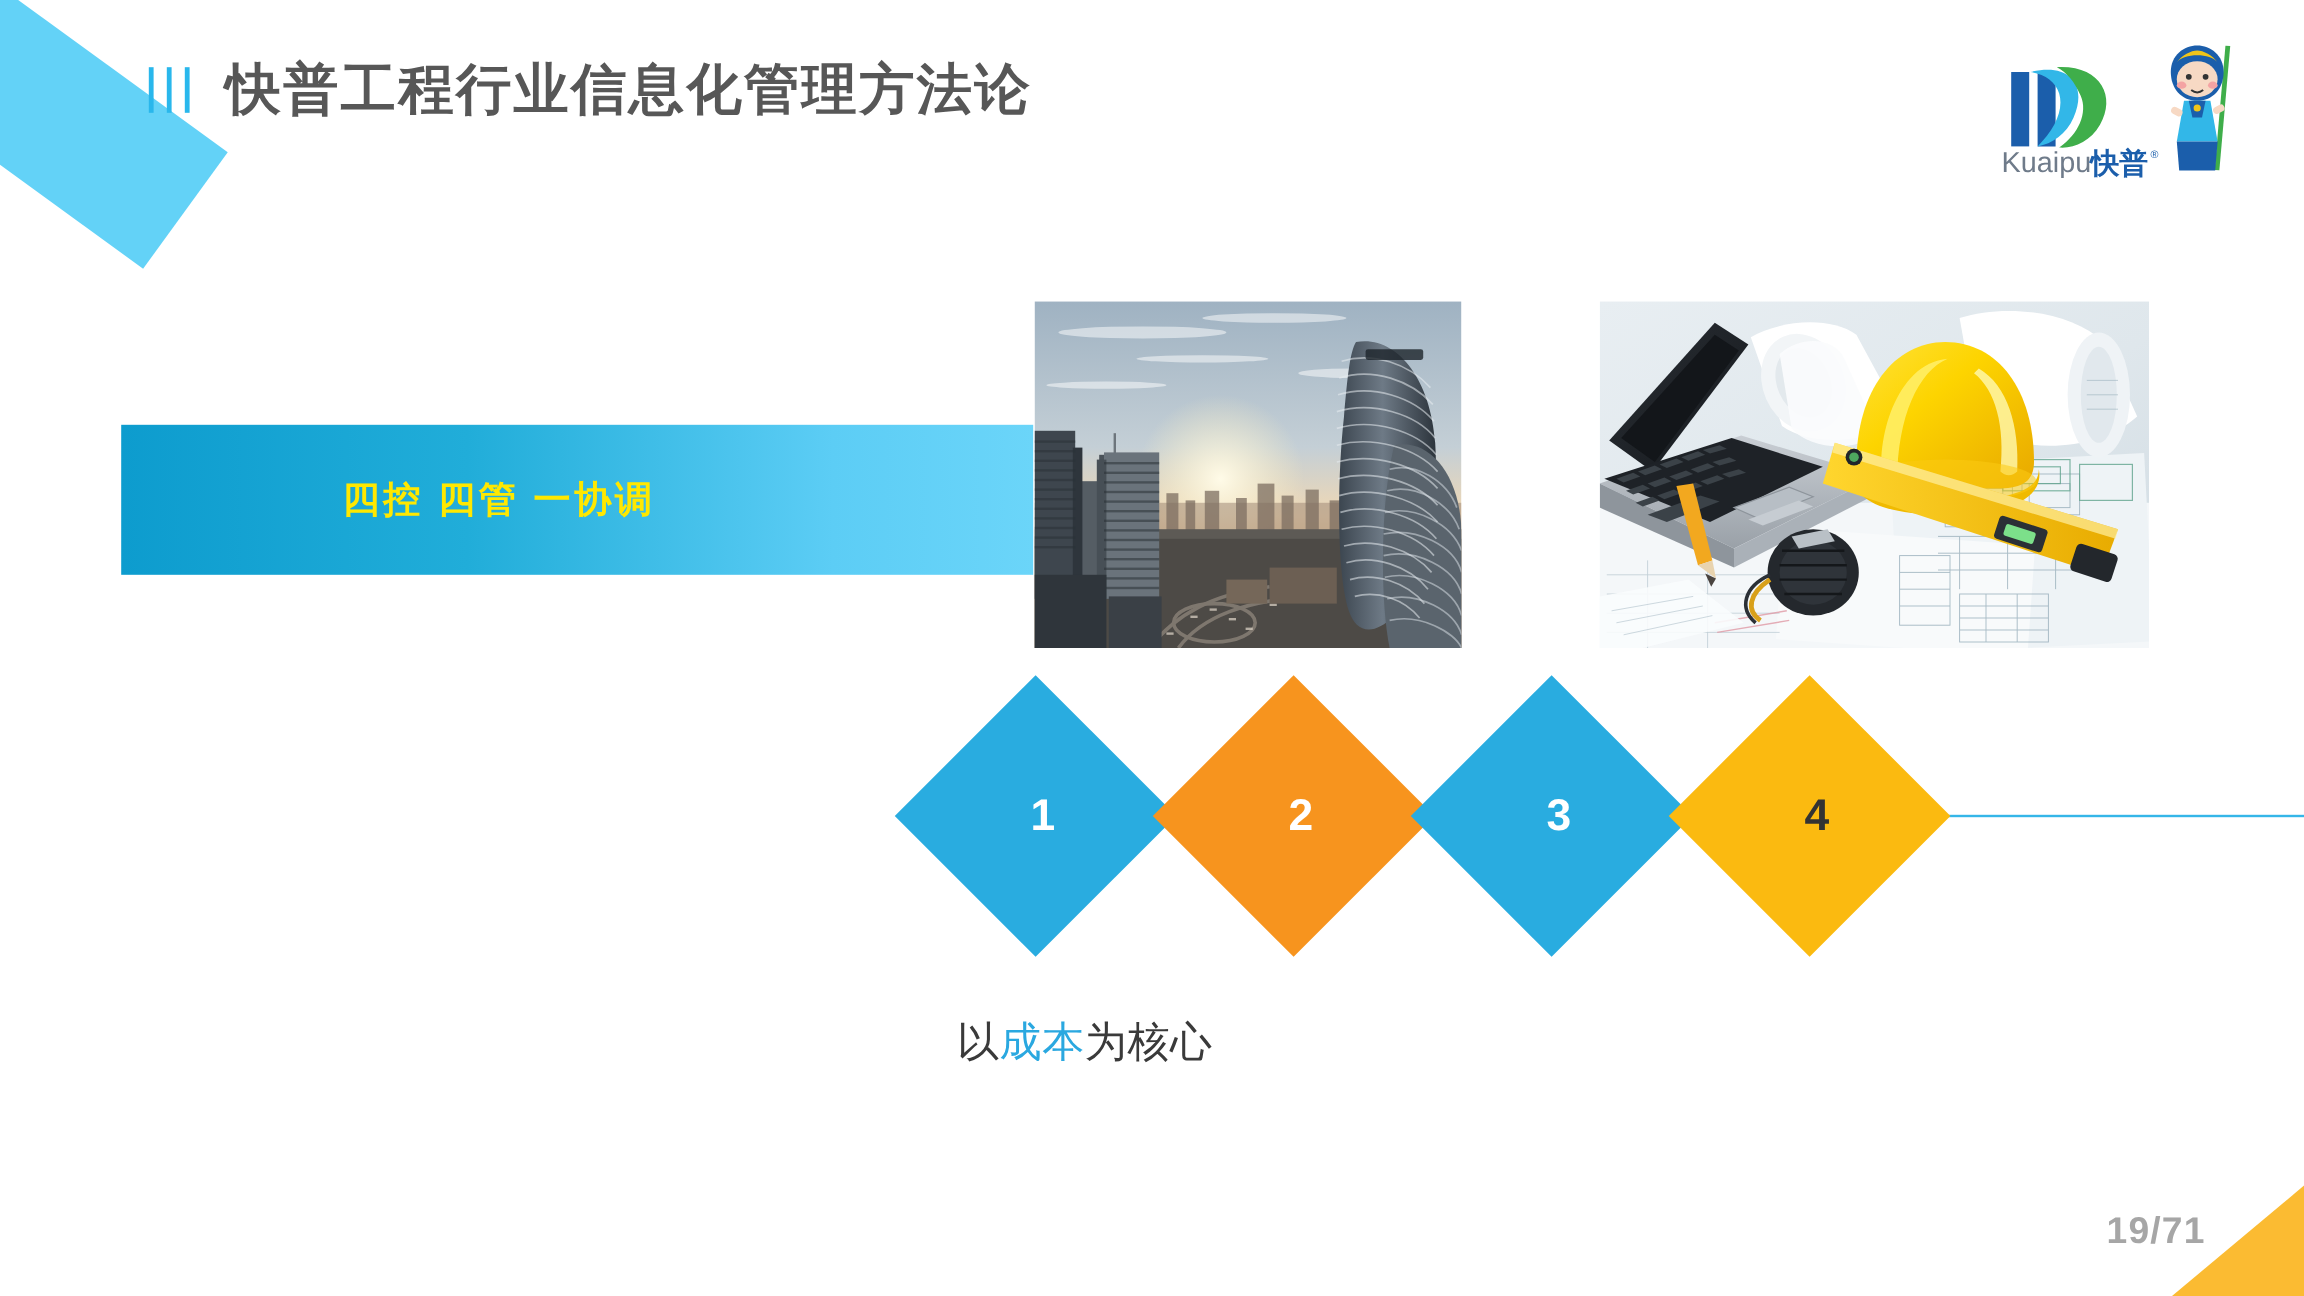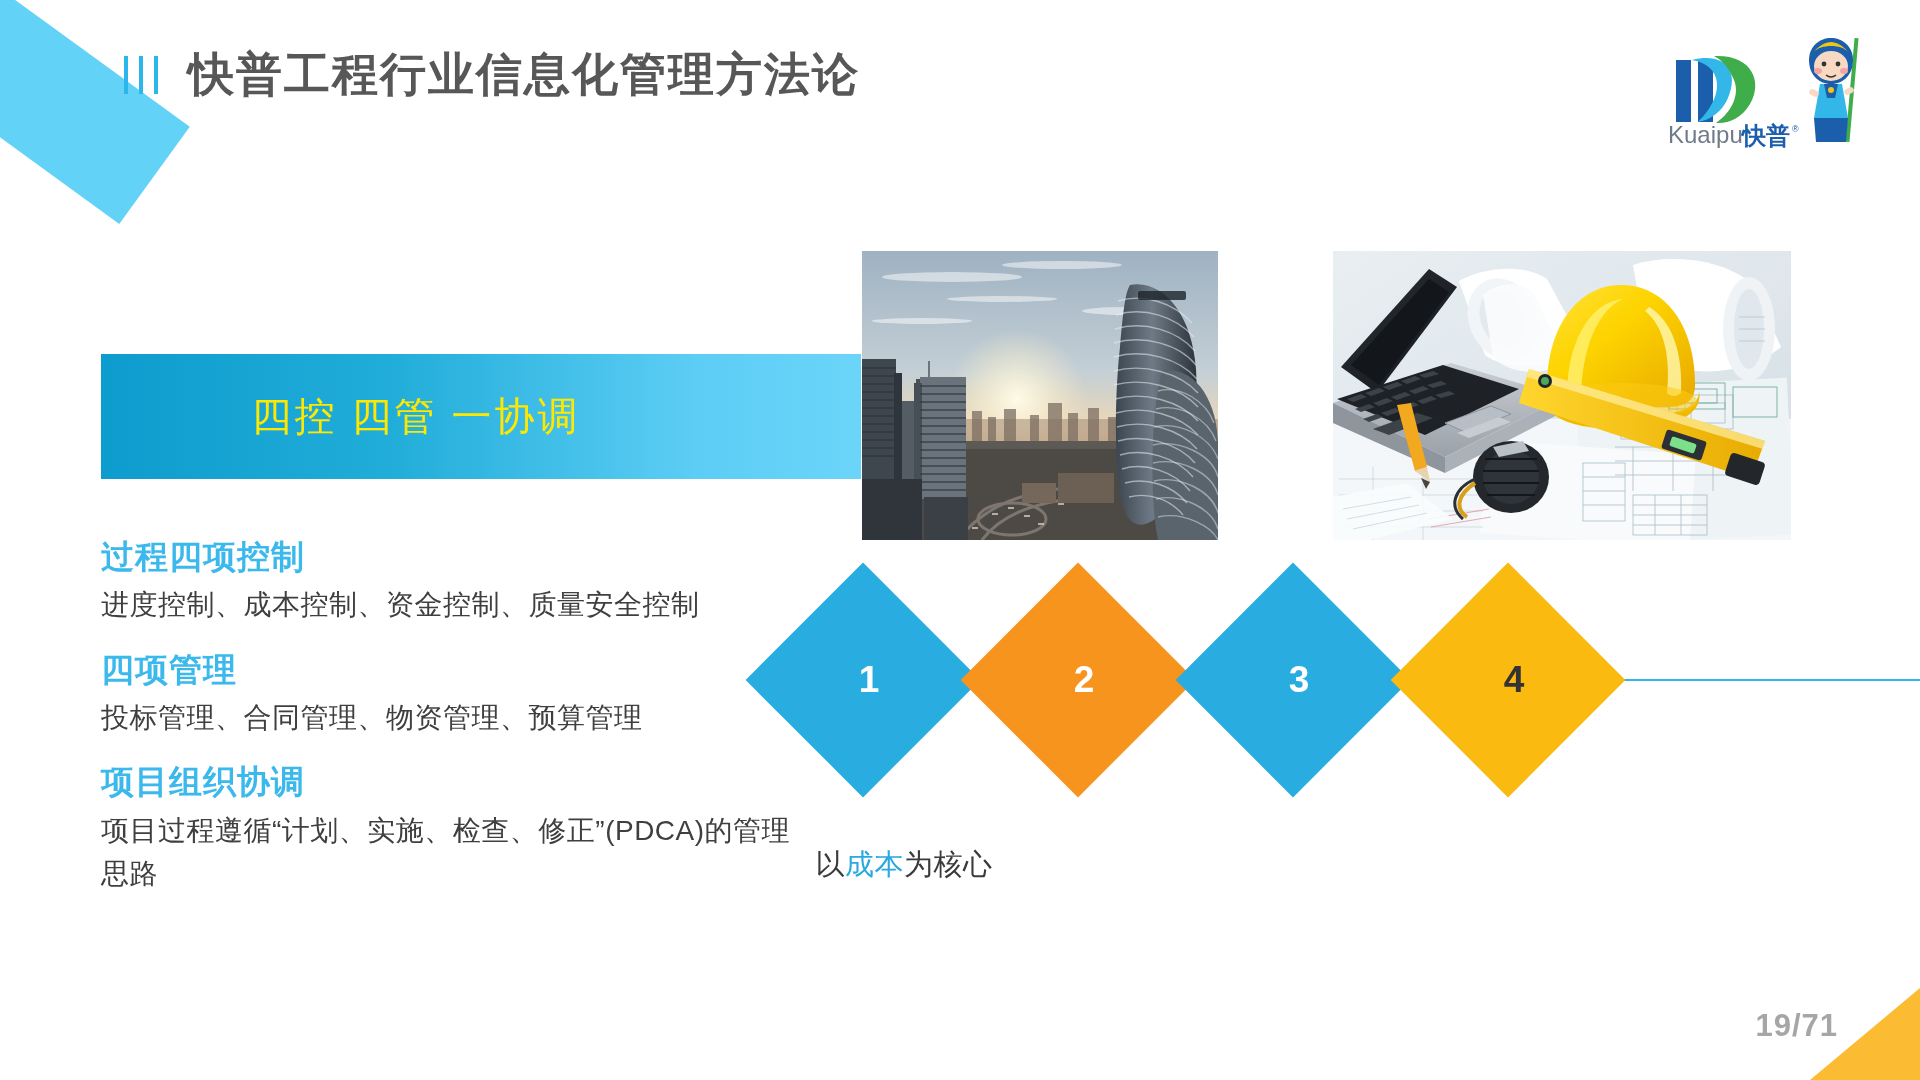--- a/index.html
+++ b/index.html
@@ -89,22 +89,22 @@
     height: 125px;
     background: linear-gradient(90deg, #0d9cce 0%, #21add9 38%, #5ccdf5 78%, #6bd5f9 100%);
     display: flex;
     align-items: center;
     justify-content: center;
     padding-right: 130px;
     box-sizing: border-box;
   }
   .banner-text {
     color: #ffe800;
-    font-size: 40px;
-    font-weight: 400;
+    font-size: 31px;
+    font-weight: 700;
     letter-spacing: 3px;
     white-space: nowrap;
   }
 
   
   .left-col {
     position: absolute;
     left: 101px;
     top: 536px;
     width: 690px;
@@ -181,21 +181,21 @@
   
   .captions {
     position: absolute;
     left: 782px;
     top: 845px;
     width: 1140px;
     display: flex;
     align-items: baseline;
   }
   .caption {
-    font-size: 29px;
+    font-size: 35px;
     color: #3a3a3a;
     letter-spacing: 0.5px;
     white-space: nowrap;
   }
   .caption .hl { color: #2aa8e0; }
   #cap-1 { width: 244px; text-align: center; }
   #cap-2 { width: 250px; text-align: center; }
   #cap-3 { width: 250px; text-align: center; }
   #cap-4 { width: 300px; text-align: center; }
 
@@ -258,34 +258,20 @@
         <rect x="190" y="62" width="10" height="6" rx="3" fill="#f7d9c4" transform="rotate(-28 195 65)"></rect>
         <rect x="155" y="64" width="10" height="6" rx="3" fill="#f7d9c4" transform="rotate(28 160 67)"></rect>
       </g>
     </svg>
   </div>
 
   <div class="banner">
     <span class="banner-text">四控  四管  一协调</span>
   </div>
 
-  <div class="left-col">
-    <div class="block">
-      <div class="block-head">过程四项控制</div>
-      <div class="block-body">进度控制、成本控制、资金控制、质量安全控制</div>
-    </div>
-    <div class="block">
-      <div class="block-head">四项管理</div>
-      <div class="block-body">投标管理、合同管理、物资管理、预算管理</div>
-    </div>
-    <div class="block">
-      <div class="block-head">项目组织协调</div>
-      <div class="block-body">项目过程遵循“计划、实施、检查、修正”(PDCA)的管理思路</div>
-    </div>
-  </div>
 
   <div class="photo" id="photo-city">
     <svg viewBox="0 0 356 289" preserveAspectRatio="none" xmlns="http://www.w3.org/2000/svg">
       <defs>
         <linearGradient id="sky" x1="0" y1="0" x2="0" y2="1">
           <stop offset="0%" stop-color="#9fb2c2"></stop>
           <stop offset="42%" stop-color="#c4cfd6"></stop>
           <stop offset="62%" stop-color="#f0d8b4"></stop>
           <stop offset="78%" stop-color="#e2b47f"></stop>
           <stop offset="100%" stop-color="#b08e6e"></stop>

